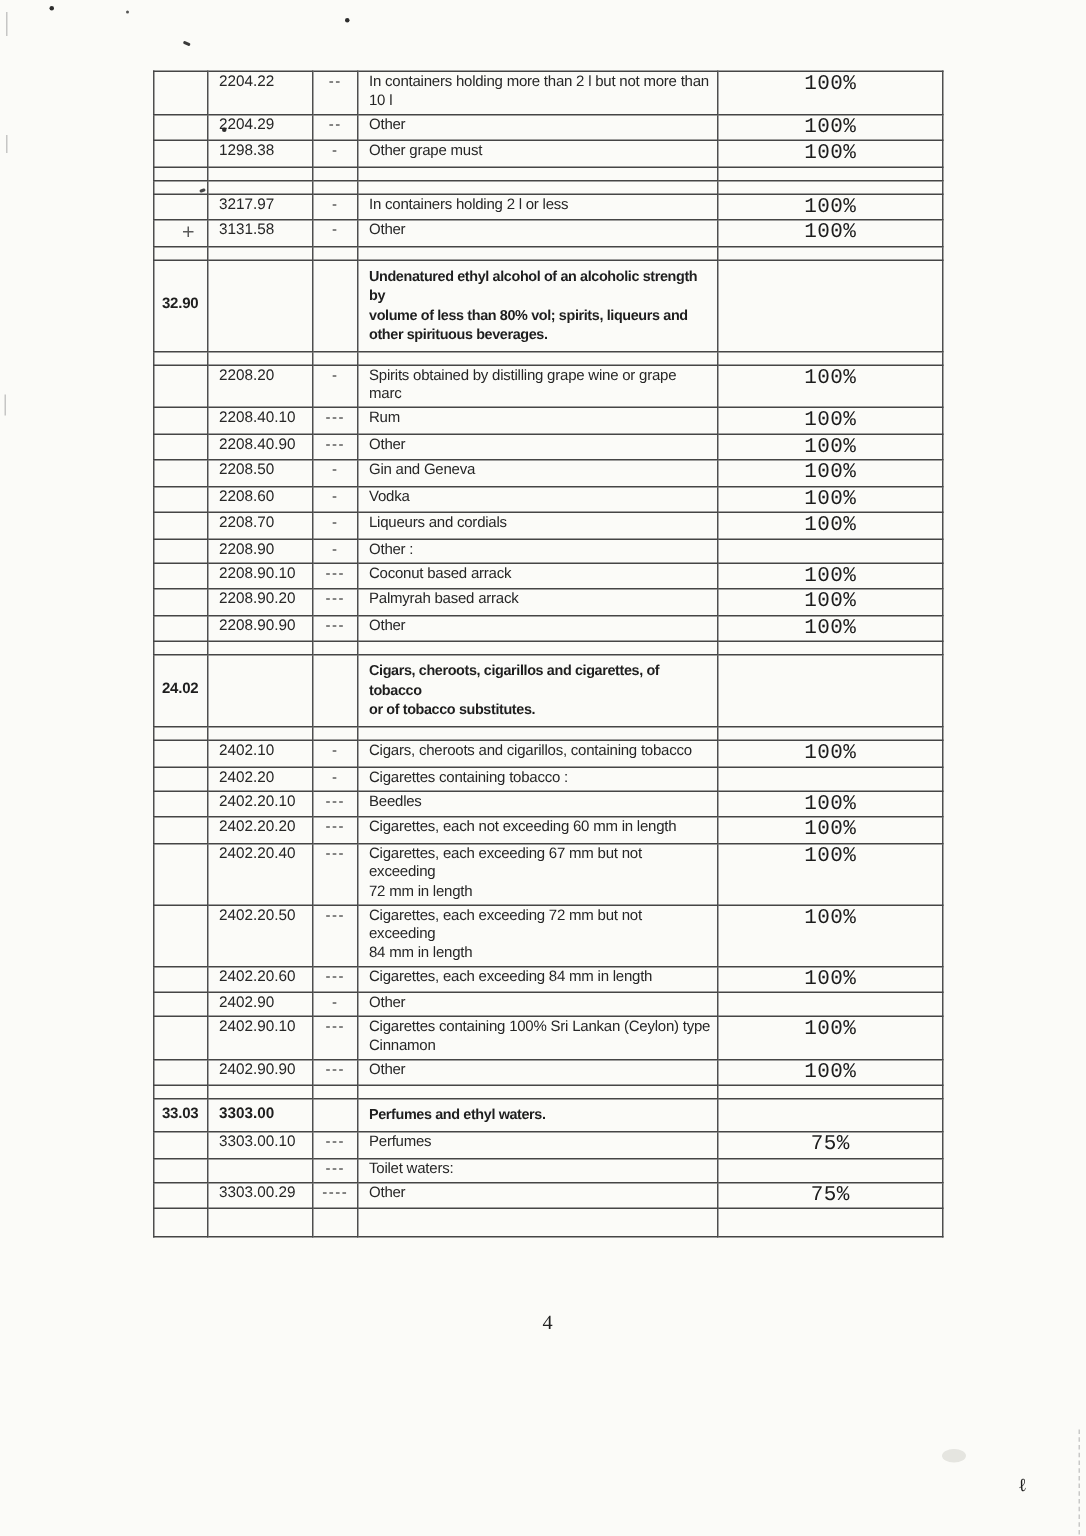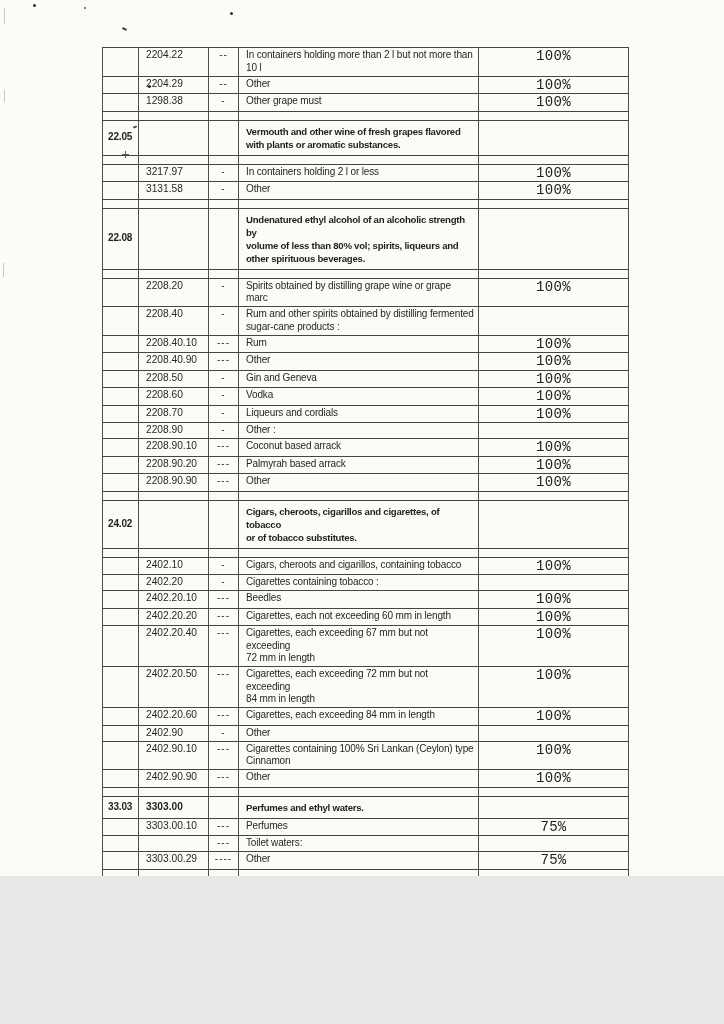--- a/index.html
+++ b/index.html
@@ -1,19 +1,19 @@
 <!DOCTYPE html>
 <html><head>
 <meta charset="utf-8">
 <style>
   * { margin:0; padding:0; box-sizing:border-box; }
   html,body { background:#e8e8e6; }
   .page {
     position:relative;
-    width:724px; height:876px;
+    width:724px; height:1024px;
     background:#fbfbf8;
     font-family:"Liberation Sans", sans-serif;
     color:#262626;
     overflow:hidden;
   }
   
   table.tariff {
     position:absolute; left:102px; top:47px; width:526px;
     border-collapse:collapse; table-layout:fixed;
     border:1px solid #3f3f3f;
@@ -129,58 +129,50 @@
           <td class="c-desc">Other grape must</td>
           <td class="c-rate">100%</td>
         </tr>
         <tr class=" blank">
           <td class="c-head"></td>
           <td class="c-code"></td>
           <td class="c-dash"></td>
           <td class="c-desc"></td>
           <td class="c-rate"></td>
         </tr>
+        <tr class=" blank">
+          <td class="c-head"></td>
+          <td class="c-code"></td>
+          <td class="c-dash"></td>
+          <td class="c-desc"></td>
+          <td class="c-rate"></td>
+        </tr>
+        <tr class="">
+          <td class="c-head"></td>
+          <td class="c-code">3217.97</td>
+          <td class="c-dash">-</td>
+          <td class="c-desc">In containers holding 2 l or less</td>
+          <td class="c-rate">100%</td>
+        </tr>
+        <tr class="">
+          <td class="c-head"></td>
+          <td class="c-code">3131.58</td>
+          <td class="c-dash">-</td>
+          <td class="c-desc">Other</td>
+          <td class="c-rate">100%</td>
+        </tr>
+        <tr class=" blank">
+          <td class="c-head"></td>
+          <td class="c-code"></td>
+          <td class="c-dash"></td>
+          <td class="c-desc"></td>
+          <td class="c-rate"></td>
+        </tr>
         <tr class="section">
-          <td class="c-head">22.05</td>
-          <td class="c-code"></td>
-          <td class="c-dash"></td>
-          <td class="c-desc">Vermouth and other wine of fresh grapes flavored
-with plants or aromatic substances.</td>
-          <td class="c-rate"></td>
-        </tr>
-        <tr class=" blank">
-          <td class="c-head"></td>
-          <td class="c-code"></td>
-          <td class="c-dash"></td>
-          <td class="c-desc"></td>
-          <td class="c-rate"></td>
-        </tr>
-        <tr class="">
-          <td class="c-head"></td>
-          <td class="c-code">3217.97</td>
-          <td class="c-dash">-</td>
-          <td class="c-desc">In containers holding 2 l or less</td>
-          <td class="c-rate">100%</td>
-        </tr>
-        <tr class="">
-          <td class="c-head"></td>
-          <td class="c-code">3131.58</td>
-          <td class="c-dash">-</td>
-          <td class="c-desc">Other</td>
-          <td class="c-rate">100%</td>
-        </tr>
-        <tr class=" blank">
-          <td class="c-head"></td>
-          <td class="c-code"></td>
-          <td class="c-dash"></td>
-          <td class="c-desc"></td>
-          <td class="c-rate"></td>
-        </tr>
-        <tr class="section">
-          <td class="c-head">22.08</td>
+          <td class="c-head">32.90</td>
           <td class="c-code"></td>
           <td class="c-dash"></td>
           <td class="c-desc">Undenatured ethyl alcohol of an alcoholic strength by
 volume of less than 80% vol; spirits, liqueurs and
 other spirituous beverages.</td>
           <td class="c-rate"></td>
         </tr>
         <tr class=" blank">
           <td class="c-head"></td>
           <td class="c-code"></td>
@@ -190,28 +182,20 @@
         </tr>
         <tr class="">
           <td class="c-head"></td>
           <td class="c-code">2208.20</td>
           <td class="c-dash">-</td>
           <td class="c-desc">Spirits obtained by distilling grape wine or grape marc</td>
           <td class="c-rate">100%</td>
         </tr>
         <tr class="">
           <td class="c-head"></td>
-          <td class="c-code">2208.40</td>
-          <td class="c-dash">-</td>
-          <td class="c-desc">Rum and other spirits obtained by distilling fermented
-sugar-cane products :</td>
-          <td class="c-rate"></td>
-        </tr>
-        <tr class="">
-          <td class="c-head"></td>
           <td class="c-code">2208.40.10</td>
           <td class="c-dash">---</td>
           <td class="c-desc">Rum</td>
           <td class="c-rate">100%</td>
         </tr>
         <tr class="">
           <td class="c-head"></td>
           <td class="c-code">2208.40.90</td>
           <td class="c-dash">---</td>
           <td class="c-desc">Other</td>

